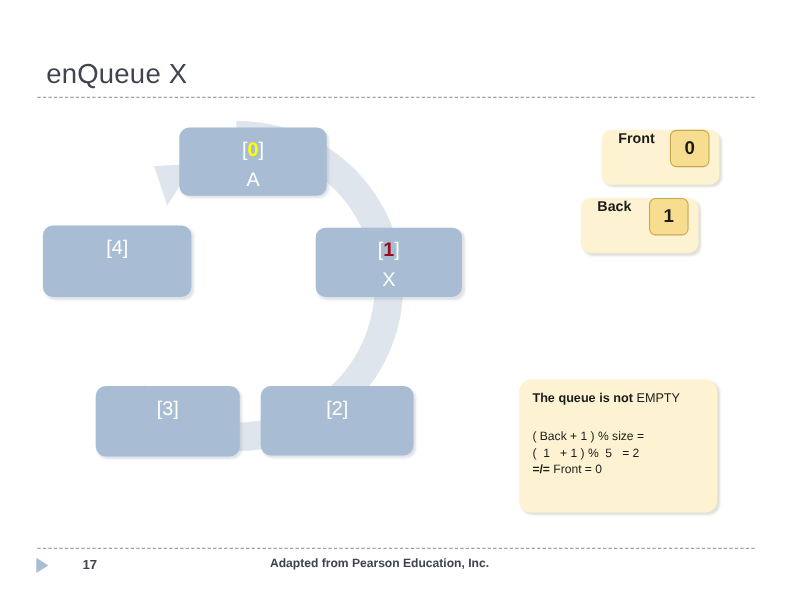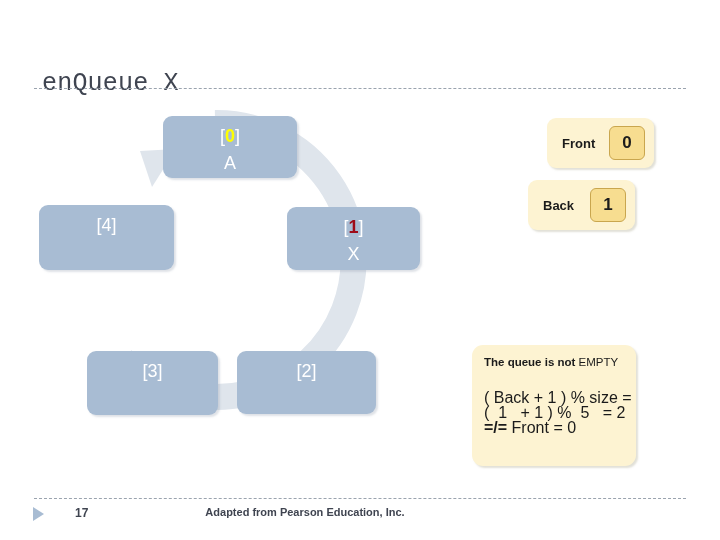--- a/index.html
+++ b/index.html
@@ -18,26 +18,25 @@
     position: relative;
     width: 720px;
     height: 540px;
     background: #ffffff;
   }
 
   
   #slide-title {
     position: absolute;
     left: 42px;
-    top: 69px;
+    top: 53px;
     font-size: 25px;
     color: #3f4450;
     letter-spacing: 0.2px;
     white-space: nowrap;
-    font-family: Liberation Mono, monospace;
   }
   #title-rule {
     position: absolute;
     left: 34px;
     top: 88px;
     width: 652px;
     height: 0;
     border-top: 1px dashed #9aa3ae;
   }
 
@@ -81,21 +80,20 @@
   #cell-3 { left: 87px;  top: 351px; width: 131px; height: 64px; }
   #cell-4 { left: 39px;  top: 205px; width: 135px; height: 65px; }
 
   
   .ptr-box {
     position: absolute;
     background: #fdf3d2;
     border-radius: 9px;
     box-shadow: 2px 2px 2px rgba(170,165,140,0.35);
     display: flex;
-    align-items: center;
     box-sizing: border-box;
   }
   .ptr-label {
     flex: 1 1 auto;
     padding-left: 15px;
     font-size: 13px;
     font-weight: bold;
     color: #1b1b1b;
     white-space: nowrap;
   }
@@ -115,39 +113,39 @@
     box-sizing: border-box;
   }
   #front-box { left: 547px; top: 118px; width: 107px; height: 50px; }
   #back-box  { left: 528px; top: 180px; width: 107px; height: 50px; }
 
   
   #note-card {
     position: absolute;
     left: 472px;
     top: 345px;
-    width: 164px;
+    width: 180px;
     height: 121px;
     background: #fdf3d2;
     border-radius: 11px;
     box-shadow: 2px 2px 2px rgba(170,165,140,0.35);
     box-sizing: border-box;
     padding: 10px 8px 0 12px;
     color: #1b1b1b;
   }
   #note-headline {
     font-size: 11.5px;
     line-height: 14px;
     white-space: nowrap;
   }
   #note-headline .b { font-weight: bold; }
   #note-headline .n { font-weight: normal; }
   #formula {
     margin-top: 21px;
-    font-size: 16px;
+    font-size: 11px;
     line-height: 15px;
     white-space: pre;
   }
   #formula .b { font-weight: bold; }
 
   
   #footer-rule {
     position: absolute;
     left: 34px;
     top: 498px;
@@ -176,20 +174,21 @@
   }
   #footer-credit {
     position: absolute;
     left: 0;
     top: 506px;
     width: 610px;
     text-align: center;
     font-size: 11px;
     font-weight: bold;
     color: #3f4450;
+    padding-left: 40px;
   }
 </style>
 </head>
 <body>
 
 <div id="slide">
 
   <div id="slide-title">enQueue X</div>
   <div id="title-rule"></div>
 

